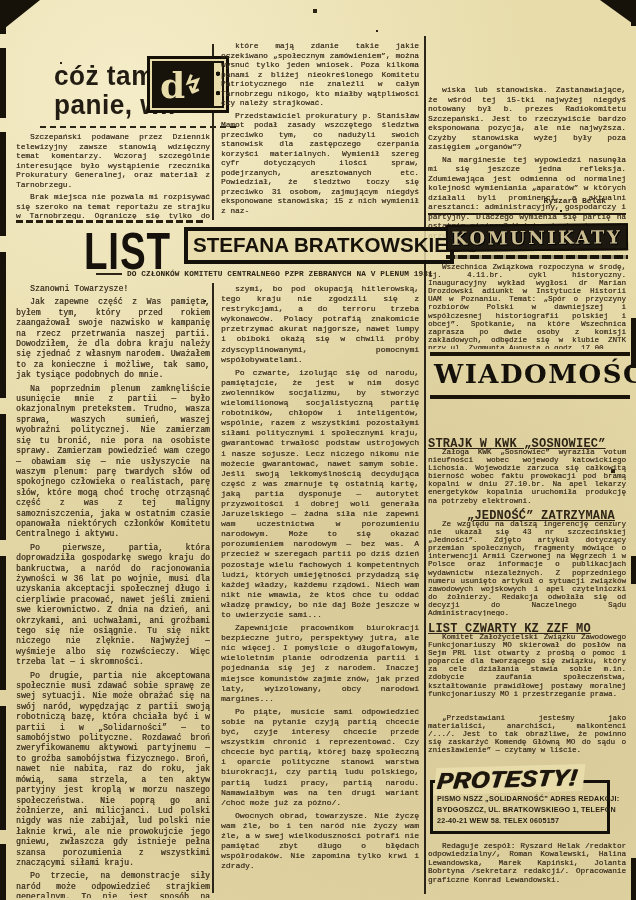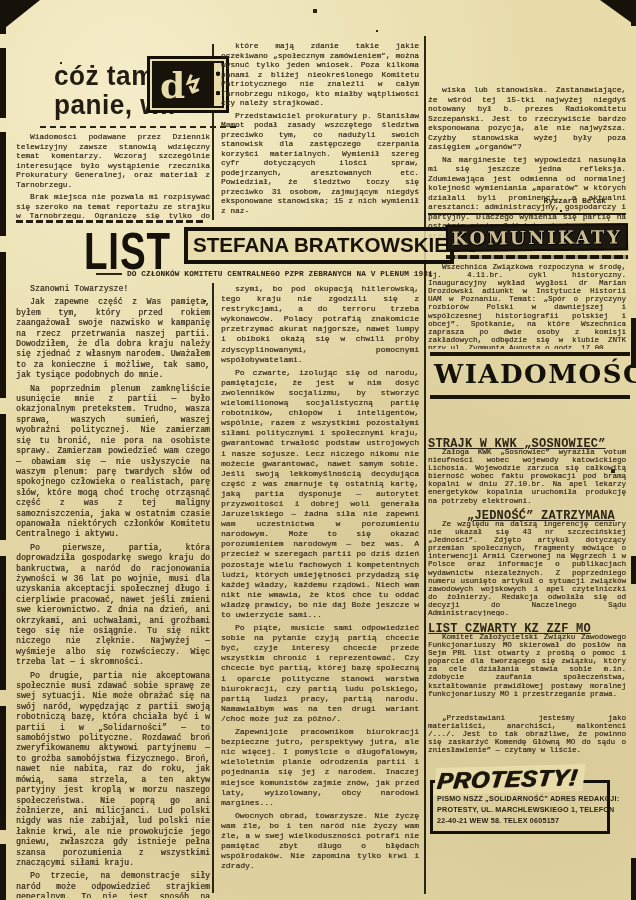--- a/index.html
+++ b/index.html
@@ -99,21 +99,21 @@
   <div class="tv-logo">
     <div class="tv-logo-inner">
       <span class="logo-d">d</span>
       <span class="logo-bolt">↯</span>
       <span class="logo-strip"></span>
     </div>
   </div>
   <div class="dashed-rule" style="left:40px;top:126px;width:196px;"></div>
 
   <div class="tw col-top" style="left:16px;top:133px;width:194px;height:86px;">
-      <p>Wiadomości podawane przez Dziennik telewizyjny zawsze stanowią wdzięczny temat komentarzy. Wczoraj szczególnie interesujące było wystąpienie rzecznika Prokuratury Generalnej, oraz materiał z Tarnobrzegu.</p>
+      <p>Szczepański podawane przez Dziennik telewizyjny zawsze stanowią wdzięczny temat komentarzy. Wczoraj szczególnie interesujące było wystąpienie rzecznika Prokuratury Generalnej, oraz materiał z Tarnobrzegu.</p>
       <p>Brak miejsca nie pozwala mi rozpisywać się szeroko na temat reportażu ze strajku w Tarnobrzegu. Ograniczę się tylko do jednego wniosku. Znając „sumienność” telewizyjnych reporterów w wyszukiwaniu osób</p>
     </div>
   <div class="squiggle" style="left:16px;top:220px;width:190px;"></div>
 
   <div class="tw col-top" style="left:221px;top:42px;width:198px;height:214px;">
       <p>które mają zdanie takie jakie oczekiwano „społecznym zamówieniem”, można wysnuć tylko jeden wniosek. Poza kilkoma panami z bliżej nieokreślonego Komitetu Patriotycznego nie znaleźli w całym Tarnobrzegu nikogo, kto miałby wątpliwości czy należy strajkować.</p>
       <p>Przedstawiciel prokuratury p. Stanisław Mamot podał zasady wszczętego śledztwa przeciwko tym, co nadużyli swoich stanowisk dla zastępczego czerpania korzyści materialnych. Wymienił szereg cyfr dotyczących ilości spraw, podejrzanych, aresztowanych etc. Powiedział, że śledztwo toczy się przeciwko 31 osobom, zajmującym niegdyś eksponowane stanowiska; 15 z nich wymienił z naz-</p>
     </div>
 
   <div class="tw col-top" style="left:428px;top:38px;width:198px;height:156px;margin-top:48px;">
@@ -134,22 +134,22 @@
       <p>Na poprzednim plenum zamknęliście usunięcie mnie z partii — było okazjonalnym pretekstem. Trudno, wasza sprawa, waszych sumień, waszej wyobraźni politycznej. Nie zamierzam się tu bronić, nie pora na osobiste sprawy. Zamierzam powiedzieć wam czego — obawiam się — nie usłyszycie na waszym plenum: parę twardych słów od spokojnego człowieka o realistach, parę słów, które mogą choć trochę otrząsnąć część z was z tej maligny samozniszczenia, jaka w ostatnim czasie opanowała niektórych członków Komitetu Centralnego i aktywu.</p>
       <p>Po pierwsze, partia, która doprowadziła gospodarkę swego kraju do bankructwa, a naród do racjonowania żywności w 36 lat po wojnie, musi dla uzyskania akceptacji społecznej długo i cierpliwie pracować, nawet jeśli zmieni swe kierownictwo. Z dnia na dzień, ani okrzykami, ani uchwałami, ani groźbami tego się nie osiągnie. Tu się nikt niczego nie zlęknie. Najwyżej — wyśmieje albo się rozwścieczy. Więc trzeba lat — i skromności.</p>
       <p>Po drugie, partia nie akceptowana społecznie musi zdawać sobie sprawę ze swej sytuacji. Nie może obrażać się na swój naród, wypędzając z partii swoją robotniczą bazę, która chciała być i w partii i w „Solidarności” — to samobójstwo polityczne. Rozdawać broń zweryfikowanemu aktywowi partyjnemu — to groźba samobójstwa fizycznego. Broń, nawet nie nabita, raz do roku, jak mówią, sama strzela, a ten aktyw partyjny jest kroplą w morzu naszego społeczeństwa. Nie poprą go ani żołnierze, ani milicjanci. Lud polski nigdy was nie zabijał, lud polski nie łaknie krwi, ale nie prowokujcie jego gniewu, zwłaszcza gdy istnieje pełna szansa porozumienia z wszystkimi znaczącymi siłami kraju.</p>
       <p>Po trzecie, na demonstracje siły naród może odpowiedzieć strajkiem generalnym. To nie jest sposób na przeżycie, ale Polacy — pamiętajcie o tym! — mają zdumiewającą zdolność samoorganizacji. Strajk generalny tworzy w parę dni trwałą sieć samorzutnych porozumień, sieć współpracujących komitetów samopomocy i koordynacji, zakłady będą pracowały w stanie strajku, będą się podporządkowywały, i tylko władza nie będzie miała nic do powiedzenia. Trzeba wiedzieć o tym kraju — Polacy potrafią dawać sobie radę i przeżyć w warunkach nieporównywalnych z dzisiej-</p>
     </div>
 
   <div class="tw letter-col" style="left:221px;top:284px;width:198px;height:614px;font-size:8px;line-height:10.1px;">
     <div>
         <p>szymi, bo pod okupacją hitlerowską, tego kraju nie zgodzili się z restrykcjami, a do terroru trzeba wykonawców. Polacy potrafią znakomicie przetrzymać akurat najgorsze, nawet lumpy i obiboki okażą się w chwili próby zdyscyplinowanymi, pomocnymi współobywatelami.</p>
         <p>Po czwarte, izolując się od narodu, pamiętajcie, że jest w nim dosyć zwolenników socjalizmu, by stworzyć wielomilionową socjalistyczną partię robotników, chłopów i inteligentów, wspólnie, razem z wszystkimi pozostałymi siłami politycznymi i społecznymi kraju, gwarantować trwałość podstaw ustrojowych i nasze sojusze. Lecz niczego nikomu nie możecie gwarantować, nawet samym sobie. Jeśli swoją lekkomyślnością decydująca część z was zmarnuje tę ostatnią kartę, jaką partia dysponuje — autorytet przyzwoitości i dobrej woli generała Jaruzelskiego — żadna siła nie zapewni wam uczestnictwa w porozumieniu narodowym. Może to się okazać porozumieniem narodowym — bez was. A przecież w szeregach partii po dziś dzień pozostaje wielu fachowych i kompetentnych ludzi, których umiejętności przydadzą się każdej władzy, każdemu rządowi. Niech wam nikt nie wmawia, że ktoś chce tu oddać władzę prawicy, bo nie daj Boże jeszcze w to uwierzycie sami...</p>
+        <p>Zapewnijcie pracownikom biurokracji bezpieczne jutro, perspektywy jutra, ale nic więcej. I pomyślcie o długofalowym, wieloletnim planie odrodzenia partii i pojednania się jej z narodem. Inaczej miejsce komunistów zajmie znów, jak przed laty, wyizolowany, obcy narodowi margines...</p>
         <p>Po piąte, musicie sami odpowiedzieć sobie na pytanie czyją partią chcecie być, czyje interesy chcecie przede wszystkim chronić i reprezentować. Czy chcecie być partią, której bazę społeczną i oparcie polityczne stanowi warstwa biurokracji, czy partią ludu polskiego, partią ludzi pracy, partią narodu. Namawiałbym was na ten drugi wariant /choć może już za późno/.</p>
-        <p>Zapewnijcie pracownikom biurokracji bezpieczne jutro, perspektywy jutra, ale nic więcej. I pomyślcie o długofalowym, wieloletnim planie odrodzenia partii i pojednania się jej z narodem. Inaczej miejsce komunistów zajmie znów, jak przed laty, wyizolowany, obcy narodowi margines...</p>
         <p>Owocnych obrad, towarzysze. Nie życzę wam źle, bo i ten naród nie życzy wam źle, a w swej wielkoduszności potrafi nie pamiętać zbyt długo o błędach współrodaków. Nie zapomina tylko krwi i zdrady.</p>
       </div>
 
   </div>
 
   <div class="komunikaty-box">
     <span>KOMUNIKATY</span>
   </div>
   <div class="komunikaty-underbar"></div>
   <div class="tw news" style="left:428px;top:263px;width:198px;height:86px;">Wszechnica Związkowa rozpoczyna w środę, tj. 4.11.br. cykl historyczny. Inauguracyjny wykład wygłosi dr Marian Drozdowski adiunkt w Instytucie Historii UAM w Poznaniu. Temat: „Spór o przyczyny rozbiorów Polski w dawniejszej i współczesnej historiografii polskiej i obcej”. Spotkanie, na które Wszechnica zaprasza po dwie osoby z komisji zakładowych, odbędzie się w klubie ZNTK przy ul. Zygmunta Augusta o godz. 17.00.</div>
@@ -165,18 +165,19 @@
   <div class="tw news" style="left:428px;top:520px;width:198px;height:96px;">Ze względu na dalszą ingerencję cenzury nie ukazał się 43 nr szczecińskiej „Jedności”. Zdjęto artykuł dotyczący przemian społecznych, fragmenty mówiące o interwencji Armii Czerwonej na Węgrzech i w Polsce oraz informacje o publikacjach wydawnictw niezależnych. Z poprzedniego numeru usunięto artykuł o sytuacji związków zawodowych wojskowych i apel czytelniczki do żołnierzy. Redakcja odwołała się od decyzji do Naczelnego Sądu Administracyjnego.</div>
 
   <div class="sec-head" style="left:428px;top:622px;">LIST CZWARTY KZ ZZF MO</div>
   <div class="tw news" style="left:428px;top:633px;width:198px;height:74px;">Komitet Założycielski Związku Zawodowego Funkcjonariuszy MO skierował do posłów na Sejm PRL list otwarty z prośbą o pomoc i poparcie dla tworzącego się związku, który za cele działania stawia sobie m.in. zdobycie zaufania społeczeństwa, kształtowanie prawidłowej postawy moralnej funkcjonariuszy MO i przestrzeganie prawa.</div>
   <div class="tw news" style="left:428px;top:714px;width:198px;height:54px;">„Przedstawiani jesteśmy jako materialiści, anarchiści, malkontenci /.../. Jest to tak obraźliwe, że powinno się zaskarżyć Komendę Główną MO do sądu o zniesławienie” — czytamy w liście.</div>
 
   <div class="footer-box">
     <div class="footer-logo">PROTESTY!</div>
     <div class="footer-addr">
       <div>PISMO NSZZ „SOLIDARNOŚĆ” ADRES REDAKCJI:</div>
-      <div>PROTESTY, UL. MARCHLEWSKIEGO 1, TELEFON</div>
+      <div>BYDGOSZCZ, UL. BRATKOWSKIEGO 1, TELEFON</div>
       <div>22-40-21 WEW 58. TELEX 0605157</div>
     </div>
   </div>
+  <div class="tw editors">Redaguje zespół: Ryszard Helak /redaktor odpowiedzialny/, Roman Kowalewski, Halina Lewandowska, Marek Kapiński, Jolanta Bobrtyna /sekretarz redakcji/. Opracowanie graficzne Konrad Lewandowski.</div>
 
 </div>
 
 </body></html>

